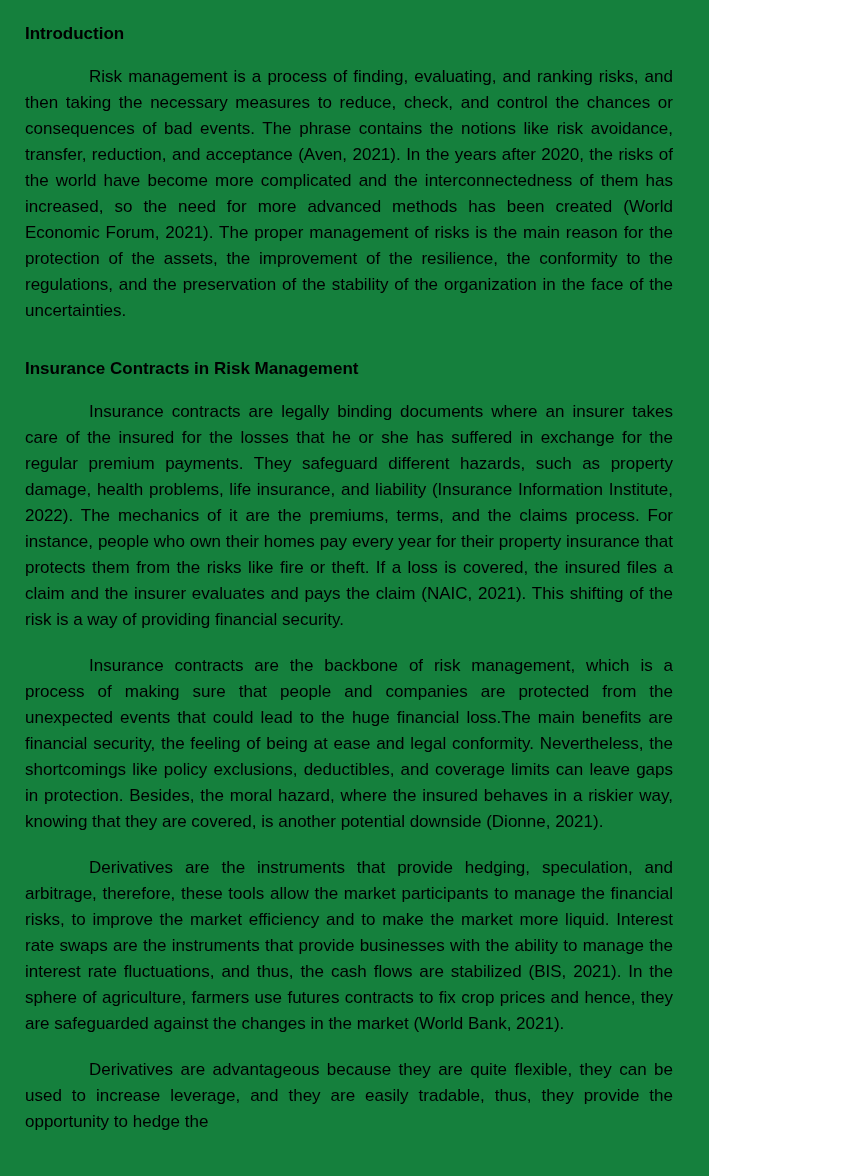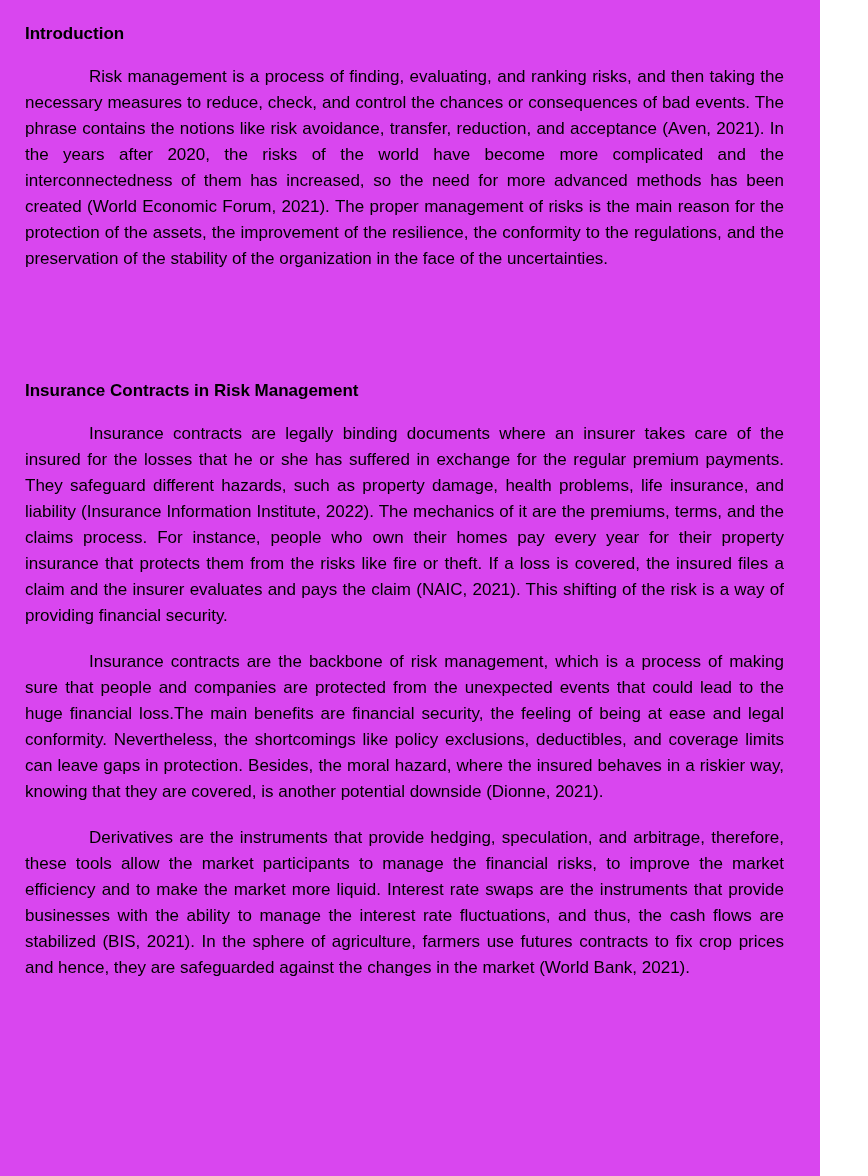--- a/index.html
+++ b/index.html
@@ -2,38 +2,38 @@
 <html><head>
 <meta charset="utf-8">
 <style>
   html, body {
     margin: 0;
     padding: 0;
     background: #ffffff;
   }
   .page {
     position: relative;
-    width: 820px;
+    width: 709px;
     height: 1176px;
     box-sizing: border-box;
     padding: 21px 36px 0 25px;
     overflow: hidden;
-    background: #d946ef;
+    background: #15803d;
     color: #000000;
     font-family: "Liberation Sans", sans-serif;
   }
   .section-heading {
     font-size: 17px;
     font-weight: bold;
     line-height: 25px;
     margin: 0 0 18px 0;
     text-align: left;
   }
   .section-heading.spaced {
-    margin-top: 106px;
+    margin-top: 32px;
   }
   .body-paragraph {
     font-size: 17px;
     font-weight: normal;
     line-height: 26px;
     margin: 12px 0 20px 0;
     text-align: justify;
     text-indent: 64px;
     word-spacing: normal;
   }
@@ -49,15 +49,16 @@
   </section>
 
   <section>
     <h2 class="section-heading spaced">Insurance Contracts in Risk Management</h2>
     <p class="body-paragraph">Insurance contracts are legally binding documents where an insurer takes care of the insured for the losses that he or she has suffered in exchange for the regular premium payments. They safeguard different hazards, such as property damage, health problems, life insurance, and liability (Insurance Information Institute, 2022). The mechanics of it are the premiums, terms, and the claims process. For instance, people who own their homes pay every year for their property insurance that protects them from the risks like fire or theft. If a loss is covered, the insured files a claim and the insurer evaluates and pays the claim (NAIC, 2021). This shifting of the risk is a way of providing financial security.</p>
     <p class="body-paragraph">Insurance contracts are the backbone of risk management, which is a process of making sure that people and companies are protected from the unexpected events that could lead to the huge financial loss.The main benefits are financial security, the feeling of being at ease and legal conformity. Nevertheless, the shortcomings like policy exclusions, deductibles, and coverage limits can leave gaps in protection. Besides, the moral hazard, where the insured behaves in a riskier way, knowing that they are covered, is another potential downside (Dionne, 2021).</p>
   </section>
 
   <section>
     <p class="body-paragraph">Derivatives are the instruments that provide hedging, speculation, and arbitrage, therefore, these tools allow the market participants to manage the financial risks, to improve the market efficiency and to make the market more liquid. Interest rate swaps are the instruments that provide businesses with the ability to manage the interest rate fluctuations, and thus, the cash flows are stabilized (BIS, 2021). In the sphere of agriculture, farmers use futures contracts to fix crop prices and hence, they are safeguarded against the changes in the market (World Bank, 2021).</p>
+    <p class="body-paragraph">Derivatives are advantageous because they are quite flexible, they can be used to increase leverage, and they are easily tradable, thus, they provide the opportunity to hedge the</p>
   </section>
 
 </div>
 
 </body></html>

